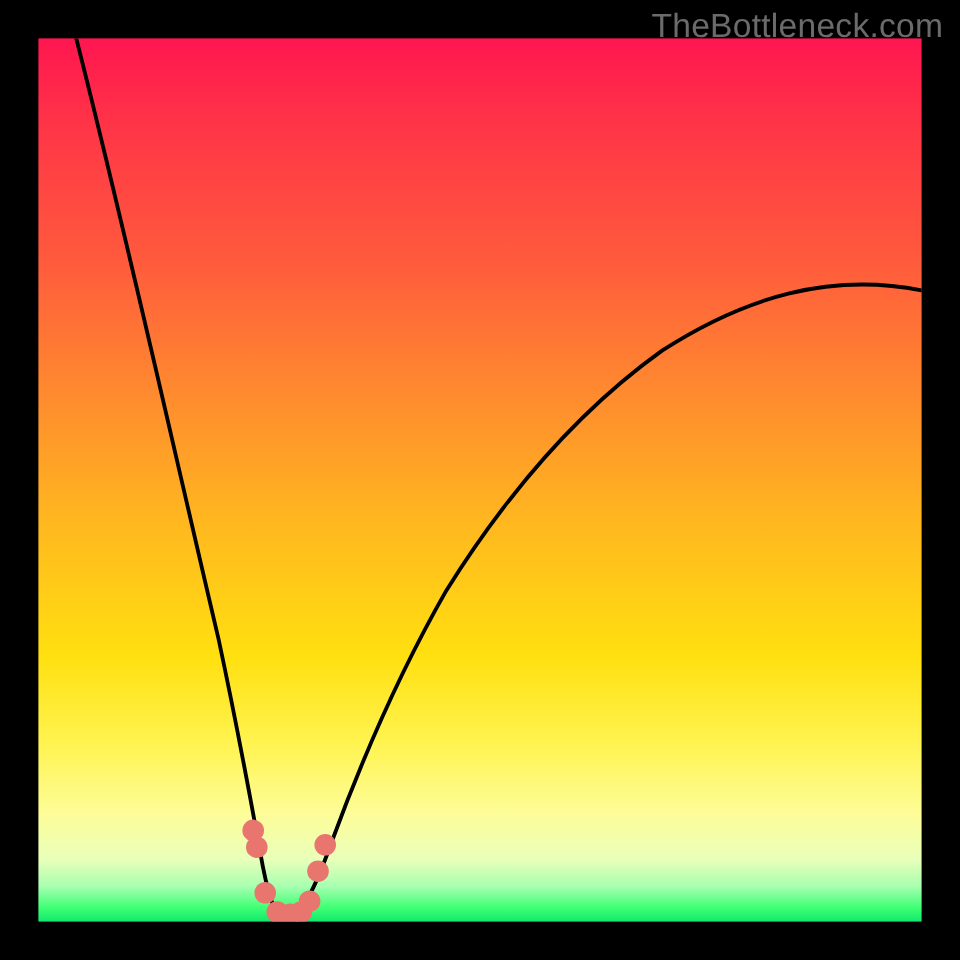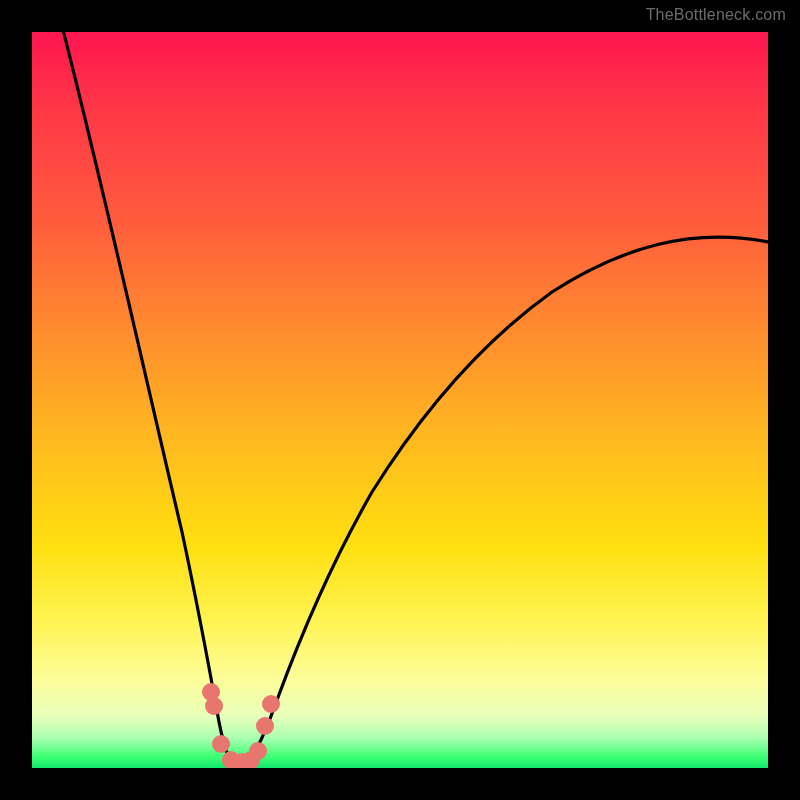--- a/index.html
+++ b/index.html
@@ -40,21 +40,21 @@
       #a8ffb0 96%,
       #3cff74 98.5%,
       #12e86d 100%
     );
   }
   .watermark {
     position: absolute;
     top: 6px;
     right: 14px;
     color: #6b6b6b;
-    font-size: 16px;
+    font-size: 28px;
     font-weight: 500;
     letter-spacing: 0.2px;
     z-index: 5;
   }
   svg.overlay {
     position: absolute;
     top: 0;
     left: 0;
     width: 736px;
     height: 736px;

